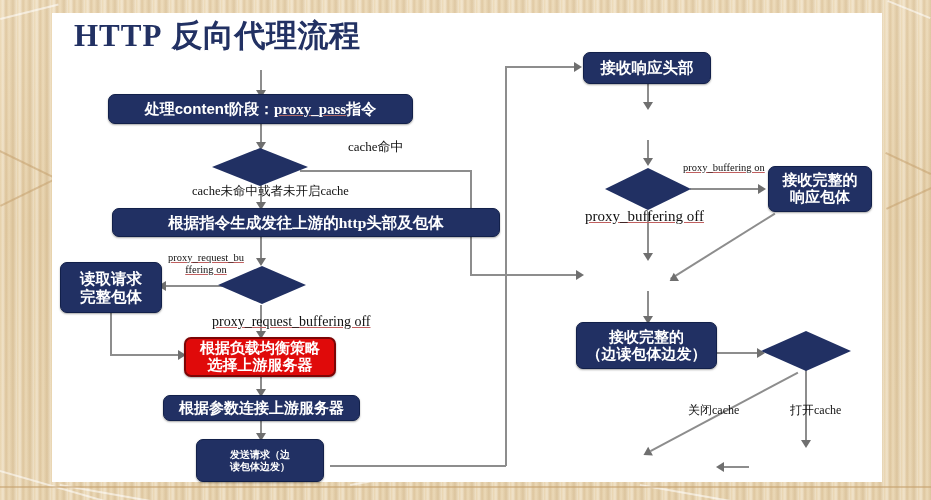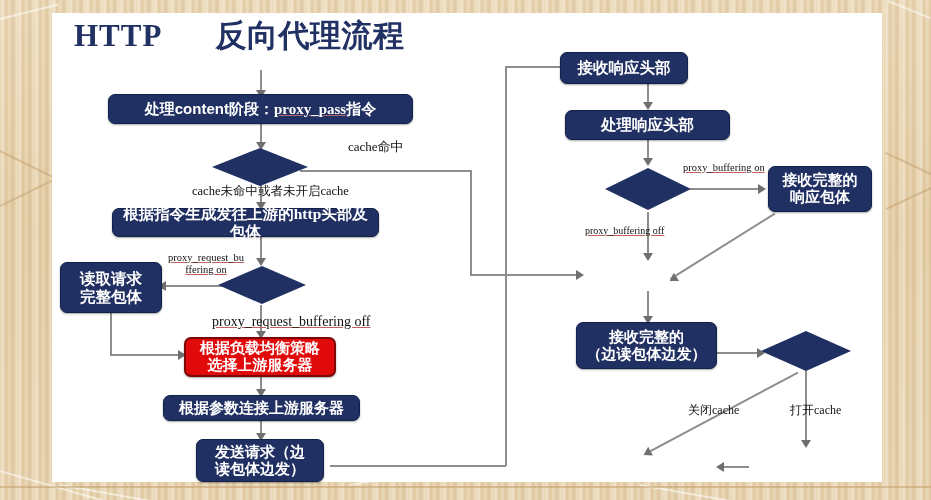--- a/index.html
+++ b/index.html
@@ -32,21 +32,21 @@
     background:#ffffff;
   }
 
   
   .title{
     position:absolute;left:74px;top:19px;
     color:#223163;font-weight:bold;font-size:31px;line-height:34px;
     white-space:nowrap;letter-spacing:.5px;
   }
   .title .lat{font-family:"Liberation Serif","DejaVu Serif",serif;letter-spacing:1px;}
-  .title .han{font-family:"Liberation Sans","DejaVu Sans",sans-serif;margin-left:44px;}
+  .title .han{font-family:"Liberation Sans","DejaVu Sans",sans-serif;}
 
   
   .node{
     position:absolute;box-sizing:border-box;
     display:flex;align-items:center;justify-content:center;text-align:center;
     color:#ffffff;border-radius:7px;
     background:#213063;border:1.5px solid #12204a;
     font-weight:bold;line-height:1.12;
     box-shadow:0 1px 2px rgba(0,0,0,.35);
     z-index:6;
@@ -177,21 +177,21 @@
   <div class="arw l" style="left:716px;top:462px;"></div>
 
   <div class="node" style="left:108px;top:94px;width:305px;height:30px;font-size:15px;">
     <span class="txt">
       <span>处理content阶段：</span><span class="mono" style="text-decoration:underline;text-decoration-color:#b06a6a;">proxy_pass</span><span>指令</span>
     </span>
   </div>
 
   <div class="dia" style="left:212px;top:148px;width:96px;height:38px;"></div>
 
-  <div class="node" style="left:112px;top:208px;width:267px;height:29px;font-size:15.5px;">
+  <div class="node" style="left:112px;top:208px;width:388px;height:29px;font-size:15.5px;">
     <span class="txt">
       <span>根据指令生成发往上游的</span><span class="mono">http</span><span>头部及包体</span>
     </span>
   </div>
 
   <div class="dia" style="left:218px;top:266px;width:88px;height:38px;"></div>
 
   <div class="node" style="left:60px;top:262px;width:102px;height:51px;font-size:15.5px;flex-direction:column;">
     <span>读取请求</span>
     <span>完整包体</span>
@@ -199,32 +199,29 @@
 
   <div class="node red" style="left:184px;top:337px;width:152px;height:40px;font-size:15px;flex-direction:column;">
     <span>根据负载均衡策略</span>
     <span>选择上游服务器</span>
   </div>
 
   <div class="node" style="left:163px;top:395px;width:197px;height:26px;font-size:15px;">
     <span class="txt">根据参数连接上游服务器</span>
   </div>
 
-  <div class="node" style="left:196px;top:439px;width:128px;height:43px;font-size:15px;flex-direction:column;">
+  <div class="node" style="left:196px;top:439px;width:128px;height:43px;font-size:10px;flex-direction:column;">
     <span>发送请求（边</span>
     <span>读包体边发）</span>
   </div>
 
-  <div class="node" style="left:560px;top:52px;width:128px;height:32px;font-size:15.5px;">
+  <div class="node" style="left:583px;top:52px;width:128px;height:32px;font-size:15.5px;">
     <span class="txt">接收响应头部</span>
   </div>
 
-  <div class="node" style="left:565px;top:110px;width:165px;height:30px;font-size:15.5px;">
-    <span class="txt">处理响应头部</span>
-  </div>
 
   <div class="dia" style="left:605px;top:168px;width:86px;height:42px;"></div>
 
   <div class="node" style="left:768px;top:166px;width:104px;height:46px;font-size:15px;flex-direction:column;">
     <span>接收完整的</span>
     <span>响应包体</span>
   </div>
 
 
   <div class="node" style="left:576px;top:322px;width:141px;height:47px;font-size:15px;flex-direction:column;">
@@ -250,21 +247,21 @@
   </div>
 
   <div class="elabel code" style="left:212px;top:314px;font-size:14px;">
     <span>proxy_request_buffering off</span>
   </div>
 
   <div class="elabel code" style="left:683px;top:162px;font-size:10.5px;">
     <span>proxy_buffering on</span>
   </div>
 
-  <div class="elabel code" style="left:585px;top:225px;font-size:10px;">
+  <div class="elabel code" style="left:585px;top:208px;font-size:15px;">
     <span>proxy_buffering off</span>
   </div>
 
   <div class="elabel" style="left:688px;top:402px;font-size:12px;">
     <span>关闭cache</span>
   </div>
 
   <div class="elabel" style="left:790px;top:402px;font-size:12px;">
     <span>打开cache</span>
   </div>

